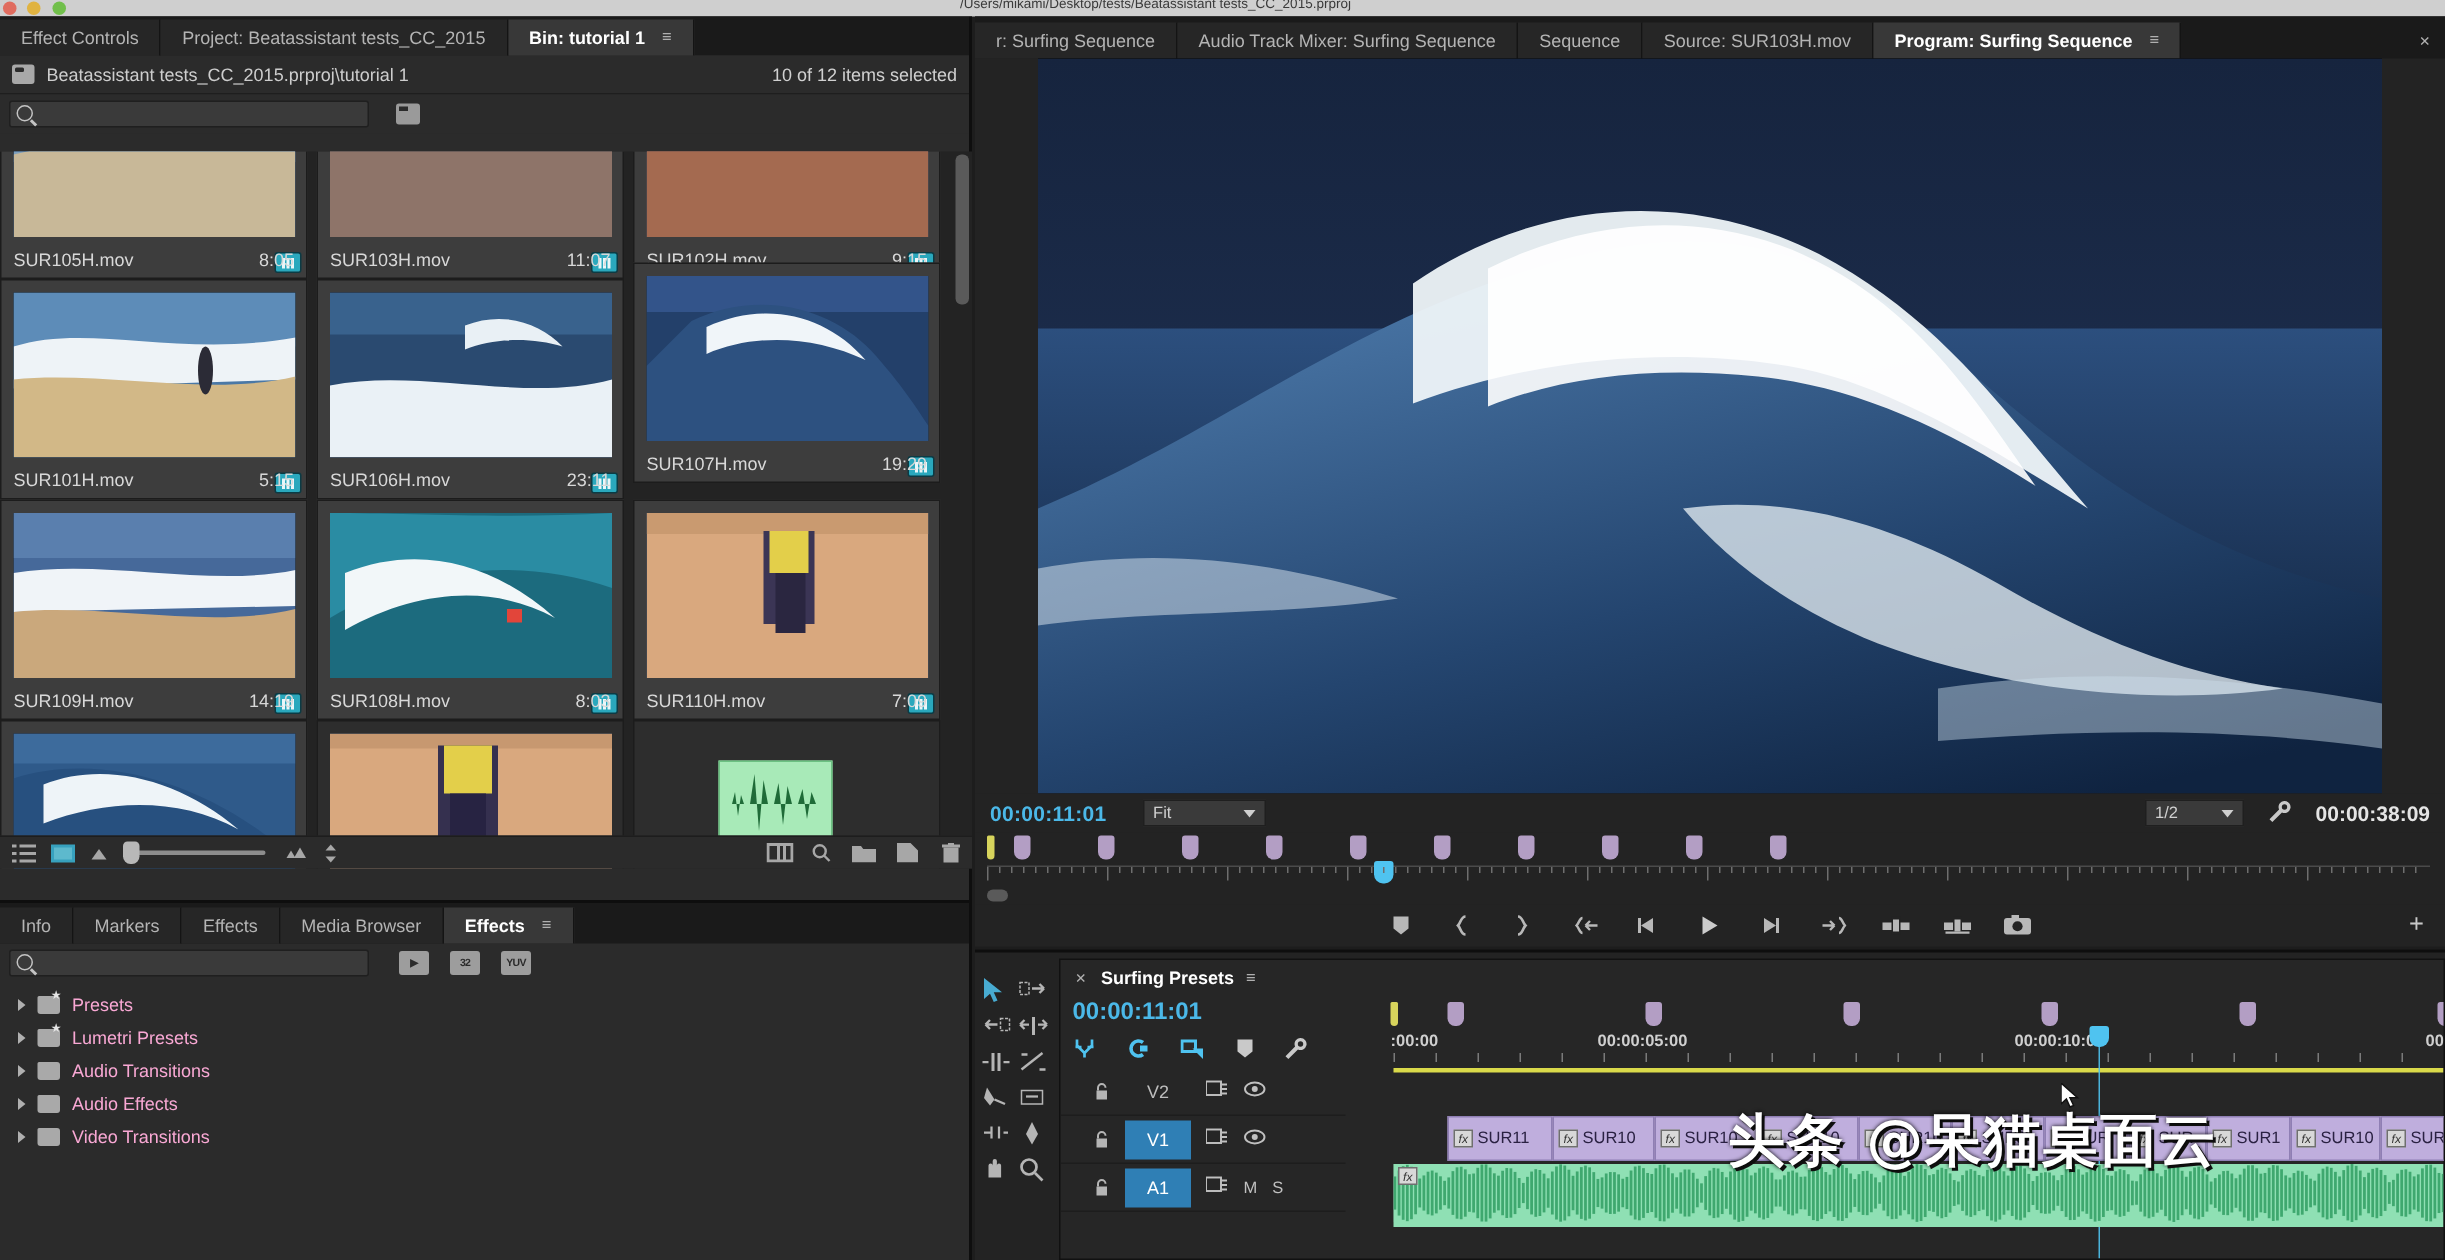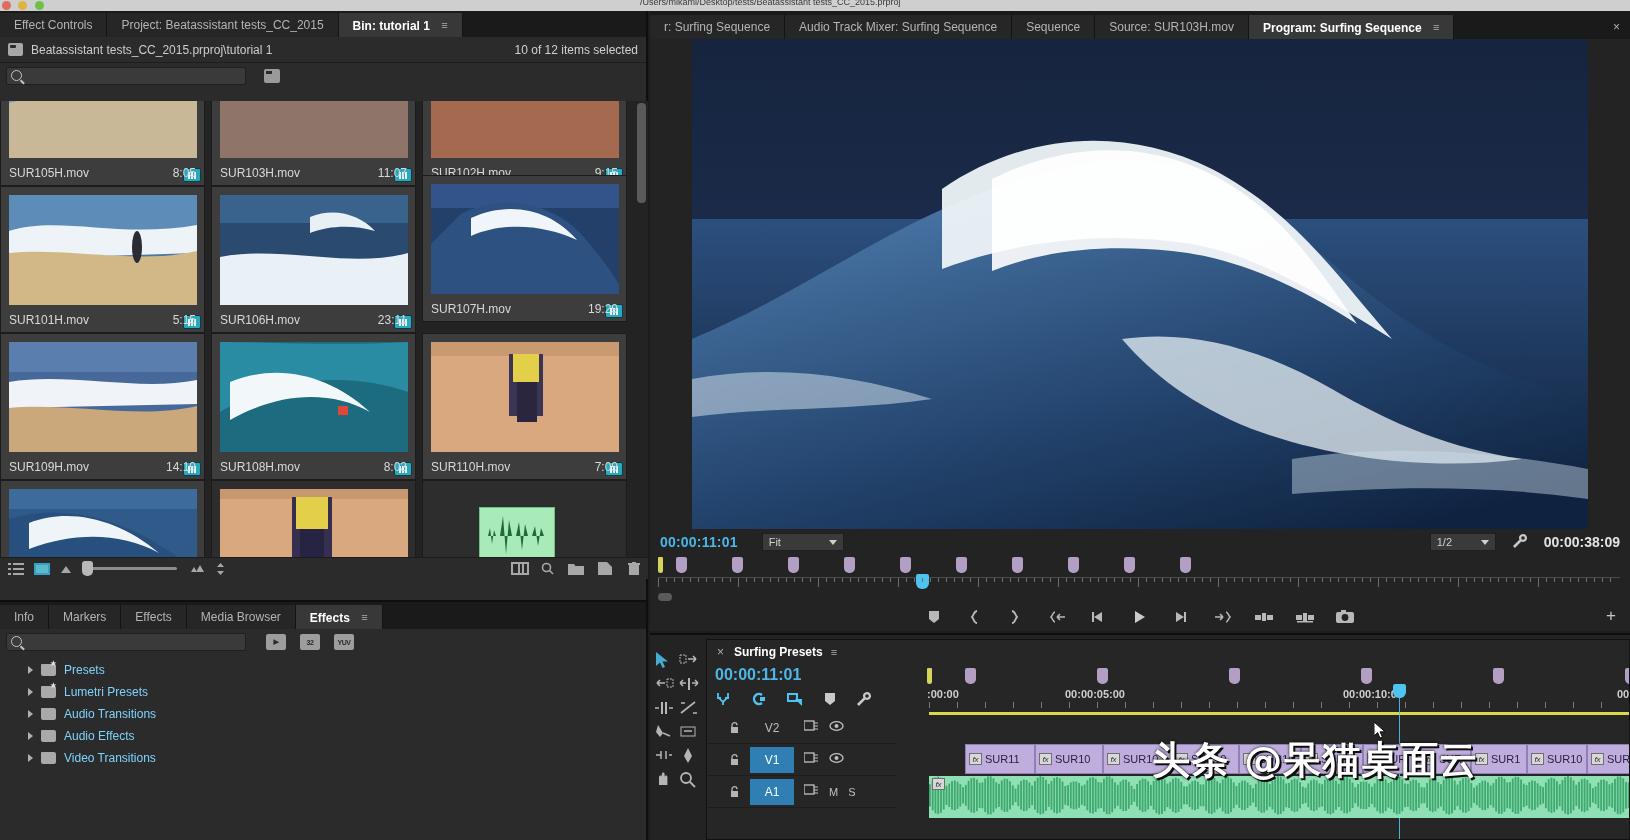--- a/index.html
+++ b/index.html
@@ -122,21 +122,21 @@
   #effects .tabbar{ height:27px; background:#1a1a1a; }
   .fxsearch{ height:26px; display:flex; align-items:center; padding:0 6px; gap:0; }
   .fxicons{ display:flex; gap:14px; margin-left:20px; }
   .fxbtn{
     width:20px;height:16px;background:#9d9d9d;border-radius:2px;
     font-size:7px; color:#2b2b2b; display:flex; align-items:center; justify-content:center;
     font-weight:bold; letter-spacing:-.5px;
   }
   .fxlist{ padding-top:4px; }
   .fxrow{
-    height:22px; display:flex; align-items:center; padding-left:28px; font-size:12px; color:#7dd3fc;
+    height:22px; display:flex; align-items:center; padding-left:12px; font-size:12px; color:#f9a8d4;
   }
   .arrow{ width:0;height:0;border-left:5px solid #b0b0b0;border-top:4px solid transparent;border-bottom:4px solid transparent; margin-right:8px;}
   .folder{
     width:15px;height:12px;background:#a9a9a9;border-radius:1px 2px 2px 2px;margin-right:8px;position:relative; flex:none;
   }
   .folder.star:after{ content:"★"; position:absolute; right:-1px; top:-5px; font-size:8px; color:#e6e6e6; }
 
   
   #program{
     position:absolute; left:650px; top:11px; width:980px; height:620px;

